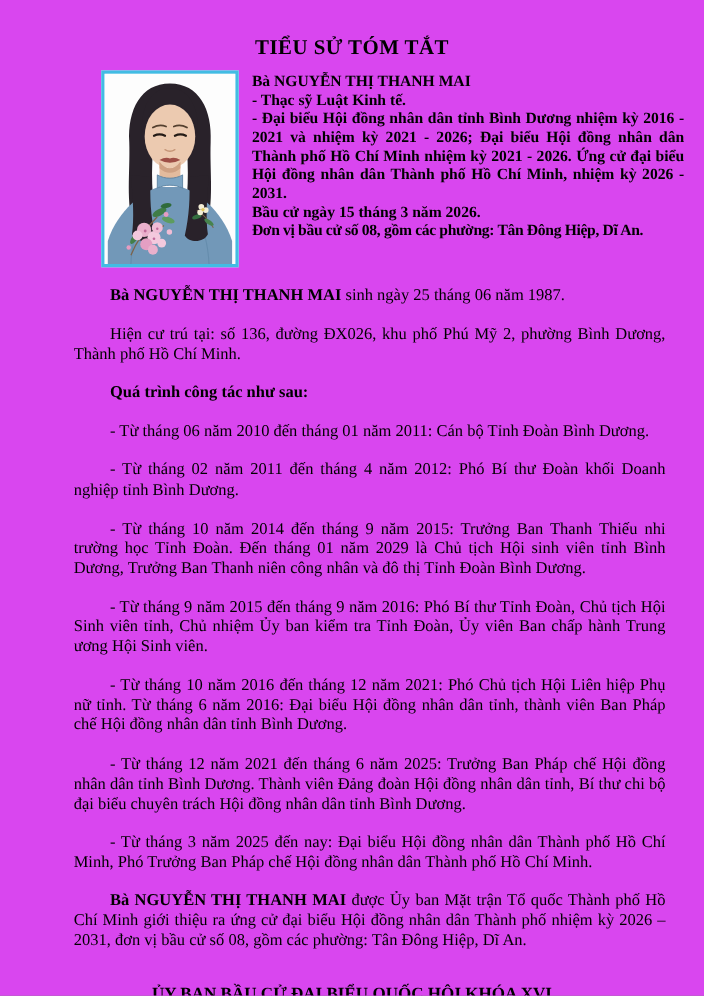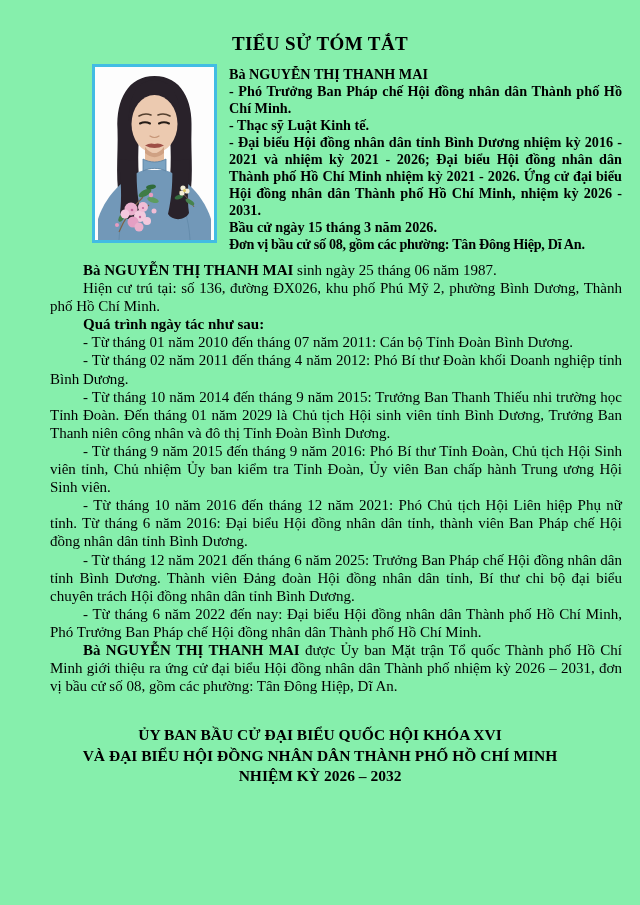--- a/index.html
+++ b/index.html
@@ -1,18 +1,18 @@
 <!DOCTYPE html>
 <html lang="vi"><head>
 <meta charset="utf-8">
 <style>
   * { margin:0; padding:0; box-sizing:border-box; }
   body { background:#888; }
   .page {
-    width:640px; height:905px; margin:0 auto; background:#86efac;
+    width:640px; height:905px; margin:0 auto; background:#d946ef;
     font-family:"Liberation Serif","DejaVu Serif",serif; color:#000;
     overflow:hidden; position:relative;
   }
   .doc-title {
     padding-top:33px; text-align:center;
     font-size:19px; font-weight:bold; letter-spacing:.4px;
   }
   .header-row {
     display:flex; align-items:flex-start;
     margin:9px 18px 0 92px; gap:12px;
@@ -25,21 +25,21 @@
   .profile-info {
     flex:1; font-weight:bold; font-size:14.2px; line-height:17px;
     text-align:justify; padding-top:2px;
   }
   .profile-info p { margin:0; }
   .pitem-tight { letter-spacing:-0.3px; white-space:nowrap; }
   .body-text {
     margin:8px 18px 0 50px;
     font-size:15px; line-height:18.1px; text-align:justify;
   }
-  .body-text p { margin:0; text-indent:33px; }
+  .body-text p { margin:17px; text-indent:33px; }
   .lead { font-weight:bold; }
   .footer {
     margin-top:30px; text-align:center; font-weight:bold;
     font-size:15.5px; line-height:20.5px;
   }
 </style>
 </head>
 <body>
 
 <div class="page">
@@ -112,39 +112,38 @@
           <circle cx="88" cy="121" r="2.6" fill="#f3eed6"></circle>
           <circle cx="92" cy="124" r="2.6" fill="#f3eed6"></circle>
           <circle cx="87" cy="126" r="2.6" fill="#f3eed6"></circle>
           <circle cx="89.5" cy="123.5" r="1.5" fill="#e0c75f"></circle>
         </g>
       </svg>
     </div>
 
     <div class="profile-info">
       <p>Bà NGUYỄN THỊ THANH MAI</p>
-      <p>- Phó Trưởng Ban Pháp chế Hội đồng nhân dân Thành phố Hồ Chí Minh.</p>
       <p>- Thạc sỹ Luật Kinh tế.</p>
       <p>- Đại biểu Hội đồng nhân dân tỉnh Bình Dương nhiệm kỳ 2016 - 2021 và nhiệm kỳ 2021 - 2026; Đại biểu Hội đồng nhân dân Thành phố Hồ Chí Minh nhiệm kỳ 2021 - 2026. Ứng cử đại biểu Hội đồng nhân dân Thành phố Hồ Chí Minh, nhiệm kỳ 2026 - 2031.</p>
       <p>Bầu cử ngày 15 tháng 3 năm 2026.</p>
       <p class="pitem-tight">Đơn vị bầu cử số 08, gồm các phường: Tân Đông Hiệp, Dĩ An.</p>
     </div>
   </div>
 
   <div class="body-text">
     <p><span class="lead">Bà NGUYỄN THỊ THANH MAI</span><span> sinh ngày 25 tháng 06 năm 1987.</span></p>
     <p><span class="lead"></span><span>Hiện cư trú tại: số 136, đường ĐX026, khu phố Phú Mỹ 2, phường Bình Dương, Thành phố Hồ Chí Minh.</span></p>
-    <p><span class="lead">Quá trình ngày tác như sau:</span><span></span></p>
-    <p><span class="lead"></span><span>- Từ tháng 01 năm 2010 đến tháng 07 năm 2011: Cán bộ Tỉnh Đoàn Bình Dương.</span></p>
+    <p><span class="lead">Quá trình công tác như sau:</span><span></span></p>
+    <p><span class="lead"></span><span>- Từ tháng 06 năm 2010 đến tháng 01 năm 2011: Cán bộ Tỉnh Đoàn Bình Dương.</span></p>
     <p><span class="lead"></span><span>- Từ tháng 02 năm 2011 đến tháng 4 năm 2012: Phó Bí thư Đoàn khối Doanh nghiệp tỉnh Bình Dương.</span></p>
     <p><span class="lead"></span><span>- Từ tháng 10 năm 2014 đến tháng 9 năm 2015: Trưởng Ban Thanh Thiếu nhi trường học Tỉnh Đoàn. Đến tháng 01 năm 2029 là Chủ tịch Hội sinh viên tỉnh Bình Dương, Trưởng Ban Thanh niên công nhân và đô thị Tỉnh Đoàn Bình Dương.</span></p>
     <p><span class="lead"></span><span>- Từ tháng 9 năm 2015 đến tháng 9 năm 2016: Phó Bí thư Tỉnh Đoàn, Chủ tịch Hội Sinh viên tỉnh, Chủ nhiệm Ủy ban kiểm tra Tỉnh Đoàn, Ủy viên Ban chấp hành Trung ương Hội Sinh viên.</span></p>
     <p><span class="lead"></span><span>- Từ tháng 10 năm 2016 đến tháng 12 năm 2021: Phó Chủ tịch Hội Liên hiệp Phụ nữ tỉnh. Từ tháng 6 năm 2016: Đại biểu Hội đồng nhân dân tỉnh, thành viên Ban Pháp chế Hội đồng nhân dân tỉnh Bình Dương.</span></p>
     <p><span class="lead"></span><span>- Từ tháng 12 năm 2021 đến tháng 6 năm 2025: Trưởng Ban Pháp chế Hội đồng nhân dân tỉnh Bình Dương. Thành viên Đảng đoàn Hội đồng nhân dân tỉnh, Bí thư chi bộ đại biểu chuyên trách Hội đồng nhân dân tỉnh Bình Dương.</span></p>
-    <p><span class="lead"></span><span>- Từ tháng 6 năm 2022 đến nay: Đại biểu Hội đồng nhân dân Thành phố Hồ Chí Minh, Phó Trưởng Ban Pháp chế Hội đồng nhân dân Thành phố Hồ Chí Minh.</span></p>
+    <p><span class="lead"></span><span>- Từ tháng 3 năm 2025 đến nay: Đại biểu Hội đồng nhân dân Thành phố Hồ Chí Minh, Phó Trưởng Ban Pháp chế Hội đồng nhân dân Thành phố Hồ Chí Minh.</span></p>
     <p><span class="lead">Bà NGUYỄN THỊ THANH MAI</span><span> được Ủy ban Mặt trận Tổ quốc Thành phố Hồ Chí Minh giới thiệu ra ứng cử đại biểu Hội đồng nhân dân Thành phố nhiệm kỳ 2026 – 2031, đơn vị bầu cử số 08, gồm các phường: Tân Đông Hiệp, Dĩ An.</span></p>
   </div>
 
   <div class="footer">
     <div>ỦY BAN BẦU CỬ ĐẠI BIỂU QUỐC HỘI KHÓA XVI</div>
     <div>VÀ ĐẠI BIỂU HỘI ĐỒNG NHÂN DÂN THÀNH PHỐ HỒ CHÍ MINH</div>
     <div>NHIỆM KỲ 2026 – 2032</div>
   </div>
 
 </div>

